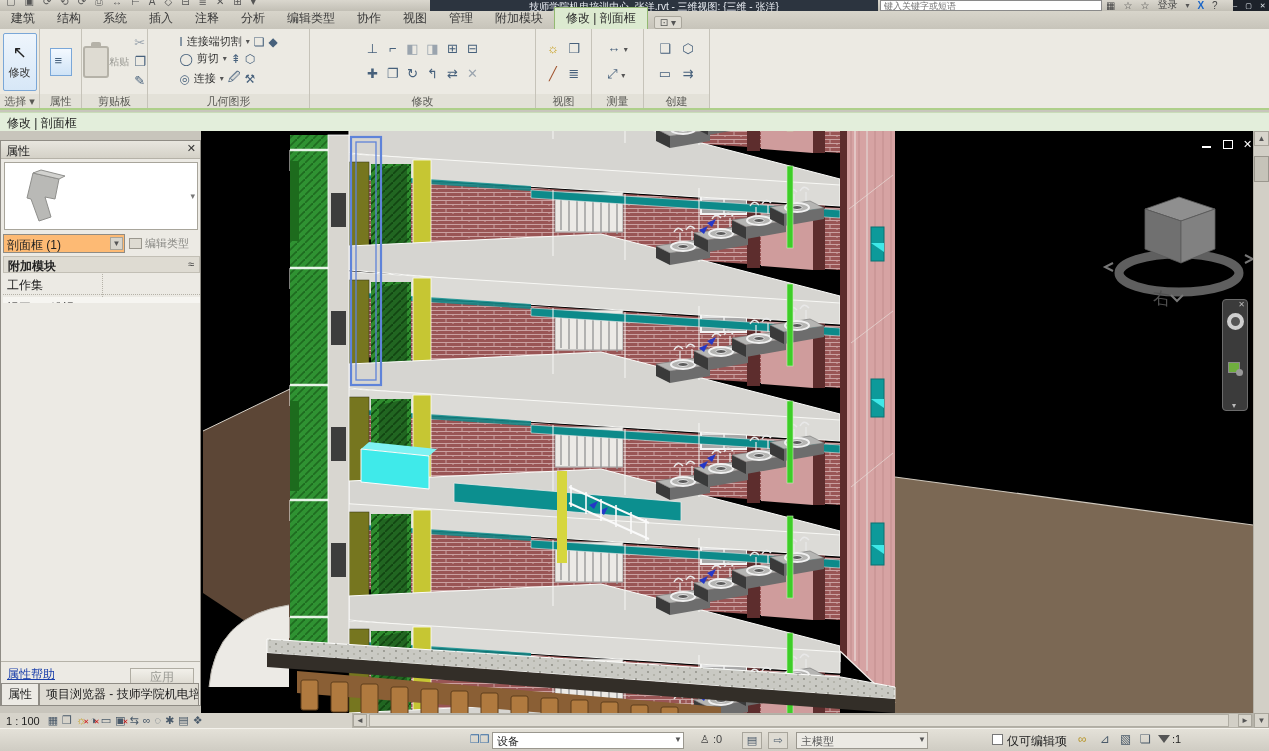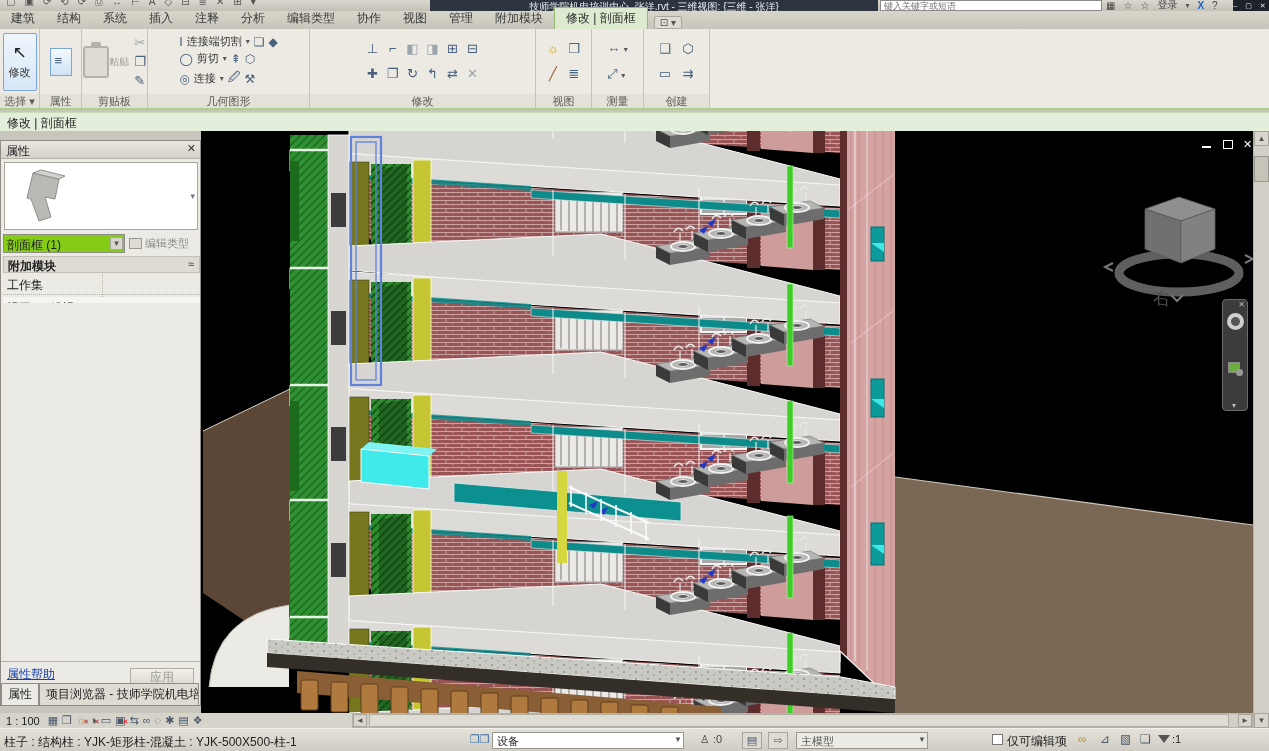--- a/index.html
+++ b/index.html
@@ -69,21 +69,21 @@
   .nav-zoom::after { content:""; position:absolute; right:-4px; bottom:-4px; width:7px; height:7px; border-radius:50%; background:#9a9a9a; }
   .nav-dd { position:absolute; left:9px; bottom:0px; color:#bbb; font-size:8px; }
 
   
   .props { position:absolute; left:0; top:140px; width:201px; height:566px; background:#eceae4; border:1px solid #8f8c85; z-index:6; }
   .props-title { position:absolute; left:0; top:0; width:100%; height:18px; background:linear-gradient(#e8e6df,#d4d1c7);
     border-bottom:1px solid #b5b2a8; font-size:12px; color:#222; padding:2px 5px; }
   .props-close { position:absolute; right:4px; top:1px; font-size:11px; color:#333; font-weight:bold; }
   .preview { position:absolute; left:3px; top:21px; width:194px; height:68px; background:#fff; border:1px solid #a8a59b; }
   .preview .pv-dd { position:absolute; right:2px; top:28px; color:#777; font-size:9px; }
-  .typesel { position:absolute; left:2px; top:93px; width:122px; height:19px; background:#84cc16; border:1px solid #8f8c85;
+  .typesel { position:absolute; left:2px; top:93px; width:122px; height:19px; background:#fdba74; border:1px solid #8f8c85;
     font-size:12px; color:#222; padding:2px 3px; white-space:nowrap; }
   .typesel .dd { position:absolute; right:1px; top:2px; width:13px; height:13px; background:#d8d5cc; border:1px solid #a8a59b; text-align:center; line-height:12px; font-size:8px; }
   .edittype { position:absolute; left:128px; top:93px; width:70px; height:19px; font-size:11px; color:#8a8a85;
     display:flex; align-items:center; gap:3px; white-space:nowrap; }
   .edittype .et-ic { width:13px; height:11px; border:1px solid #9a978e; background:#dedbd2; }
   .sect-hdr { position:absolute; left:2px; top:115px; width:197px; height:17px; background:#dedbd2; border:1px solid #c2bfb5;
     font-size:12px; font-weight:bold; color:#222; padding:1px 4px; }
   .sect-hdr .chev { position:absolute; right:5px; top:1px; font-weight:normal; font-size:11px; color:#444; }
   .prow { position:absolute; left:2px; width:197px; height:21px; border-bottom:1px dotted #b5b2a8; display:flex;flex-direction:column; }
   .prow .pl { width:100px; font-size:12px; color:#222; padding:3px 4px; border-right:1px dotted #b5b2a8; white-space:nowrap; }
@@ -529,21 +529,20 @@
     <span class="hs-btn" style="right:0">►</span>
   </div>
 
   <div class="vscroll">
     <span class="vs-btn" style="top:0">▲</span>
     <div class="vs-thumb"></div>
     <span class="vs-btn" style="bottom:0">▼</span>
   </div>
 
   <div class="statusbar">
-    <span class="sb-sel">柱子 : 结构柱 : YJK-矩形柱-混凝土 : YJK-500X500-柱-1</span>
     <span class="sb-ws-ic">❒❒</span>
     <div class="sb-select sb-sel1">
       <span>设备</span><span class="dd">▼</span>
     </div>
     <span class="sb-filter0">♙ <span>:0</span></span>
     <div class="sb-mini" style="left:742px">▤</div>
     <div class="sb-mini" style="left:768px">⇨</div>
     <div class="sb-select sb-sel2">
       <span>主模型</span><span class="dd">▼</span>
     </div>

